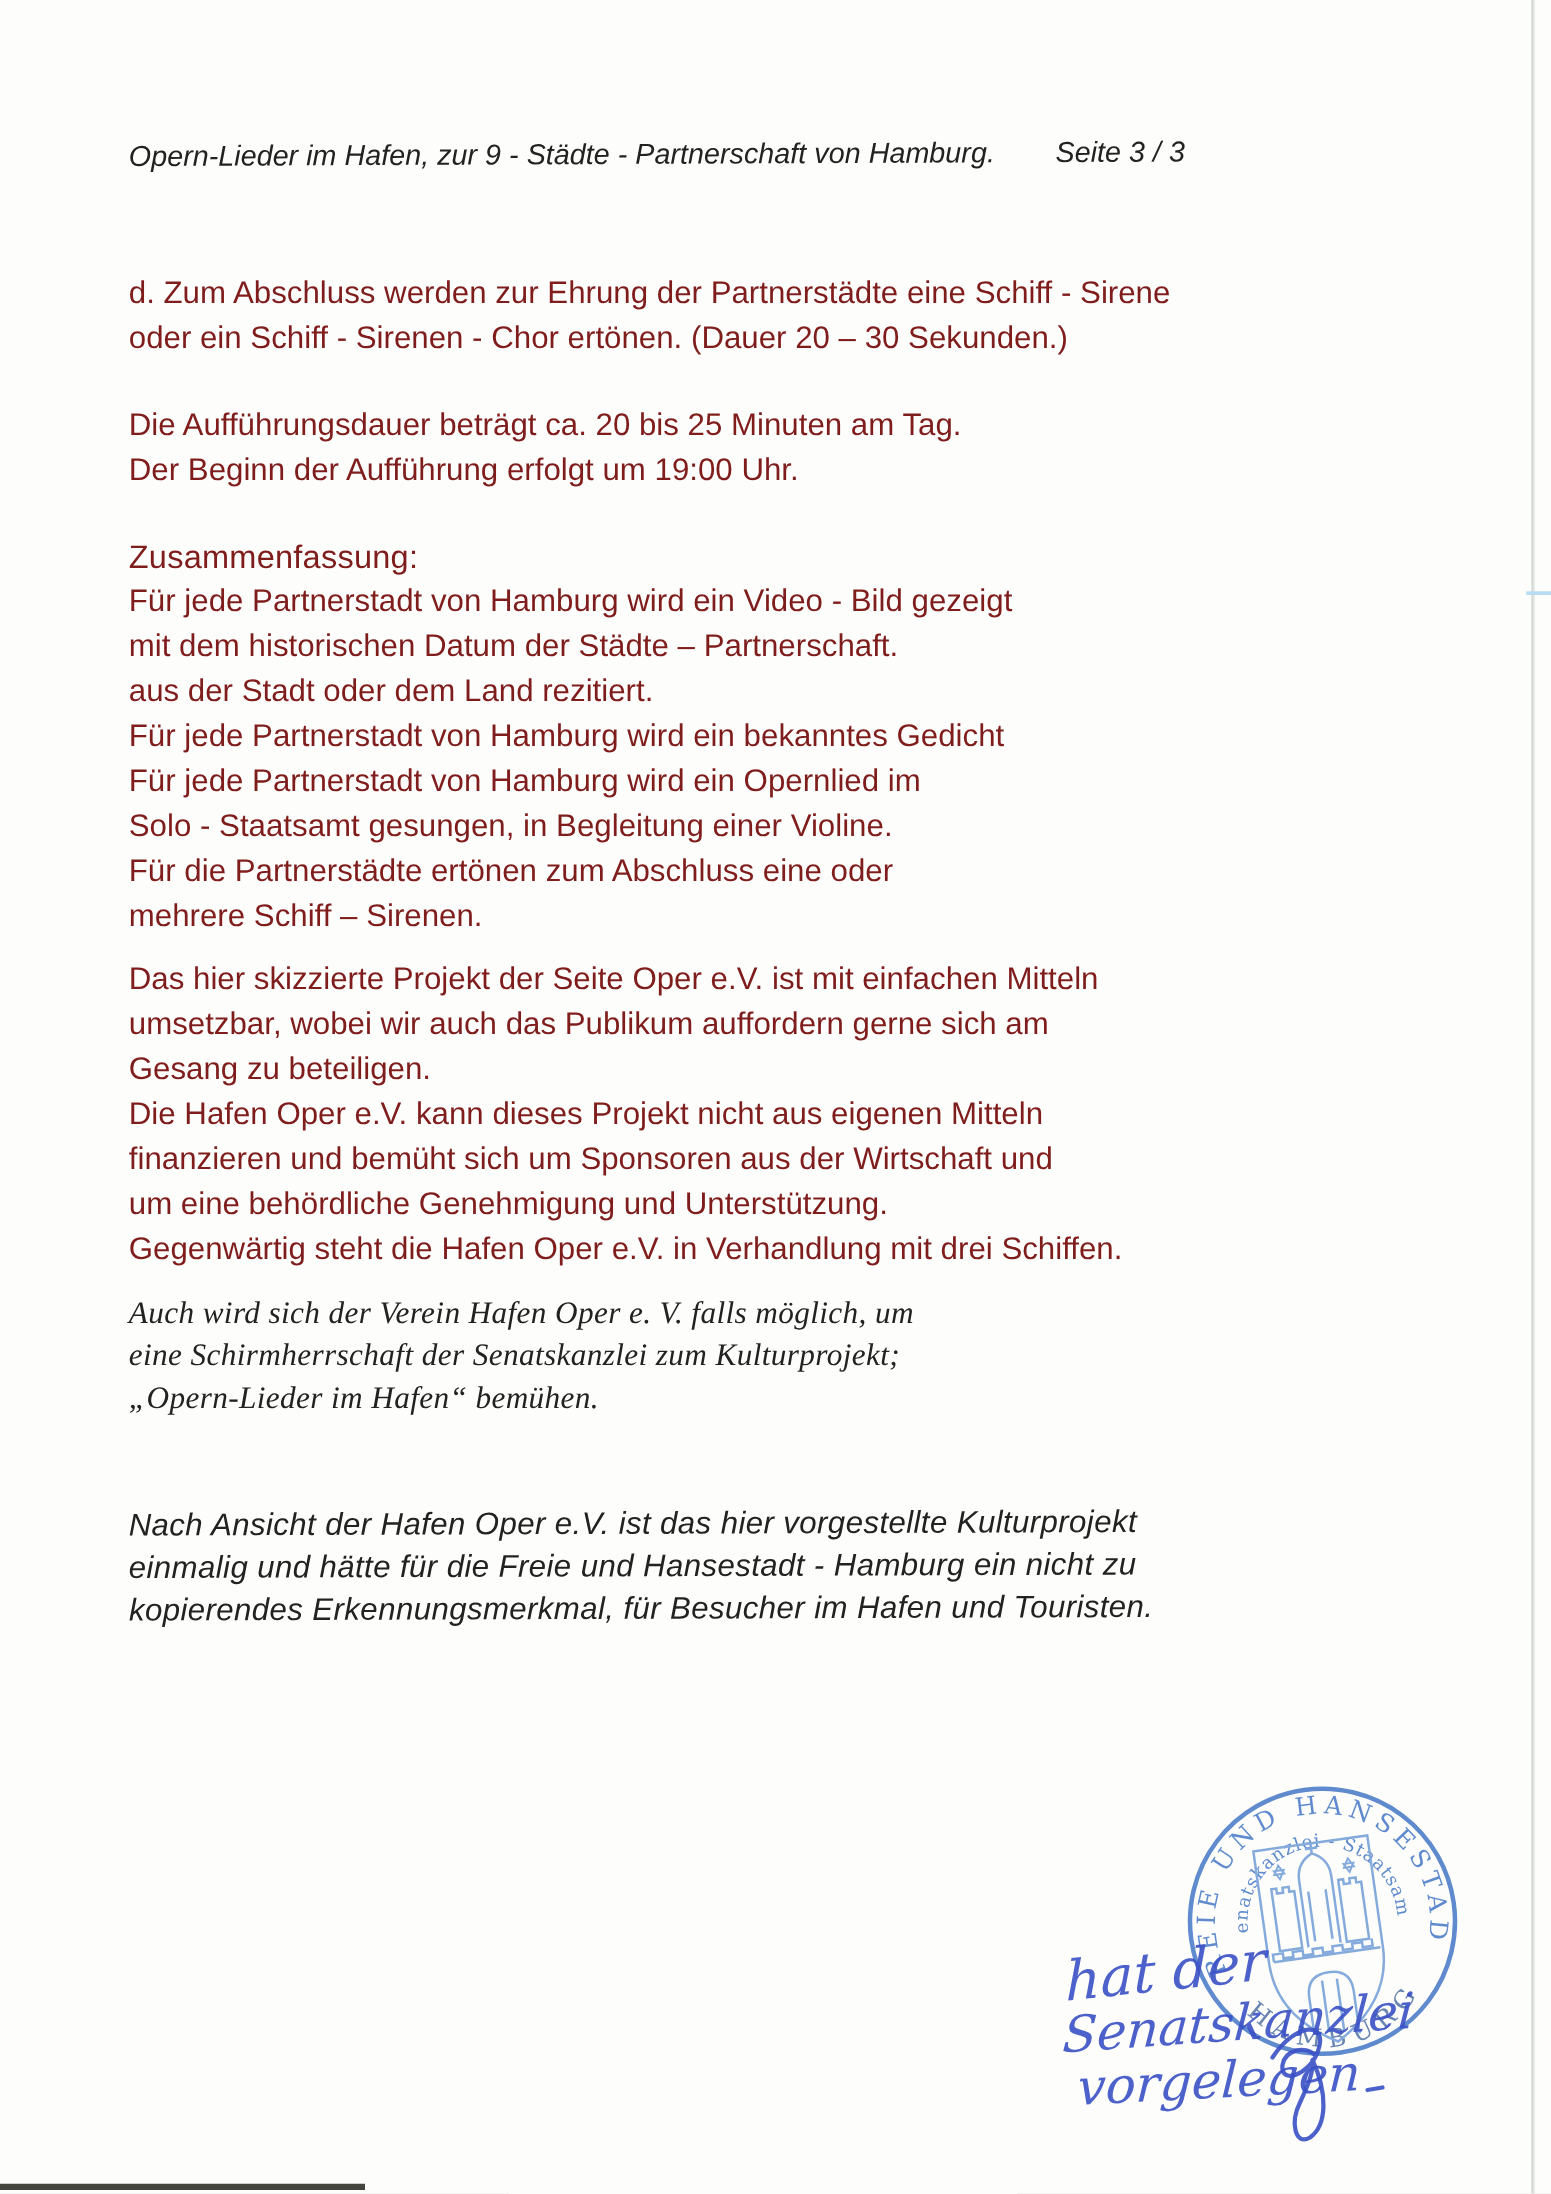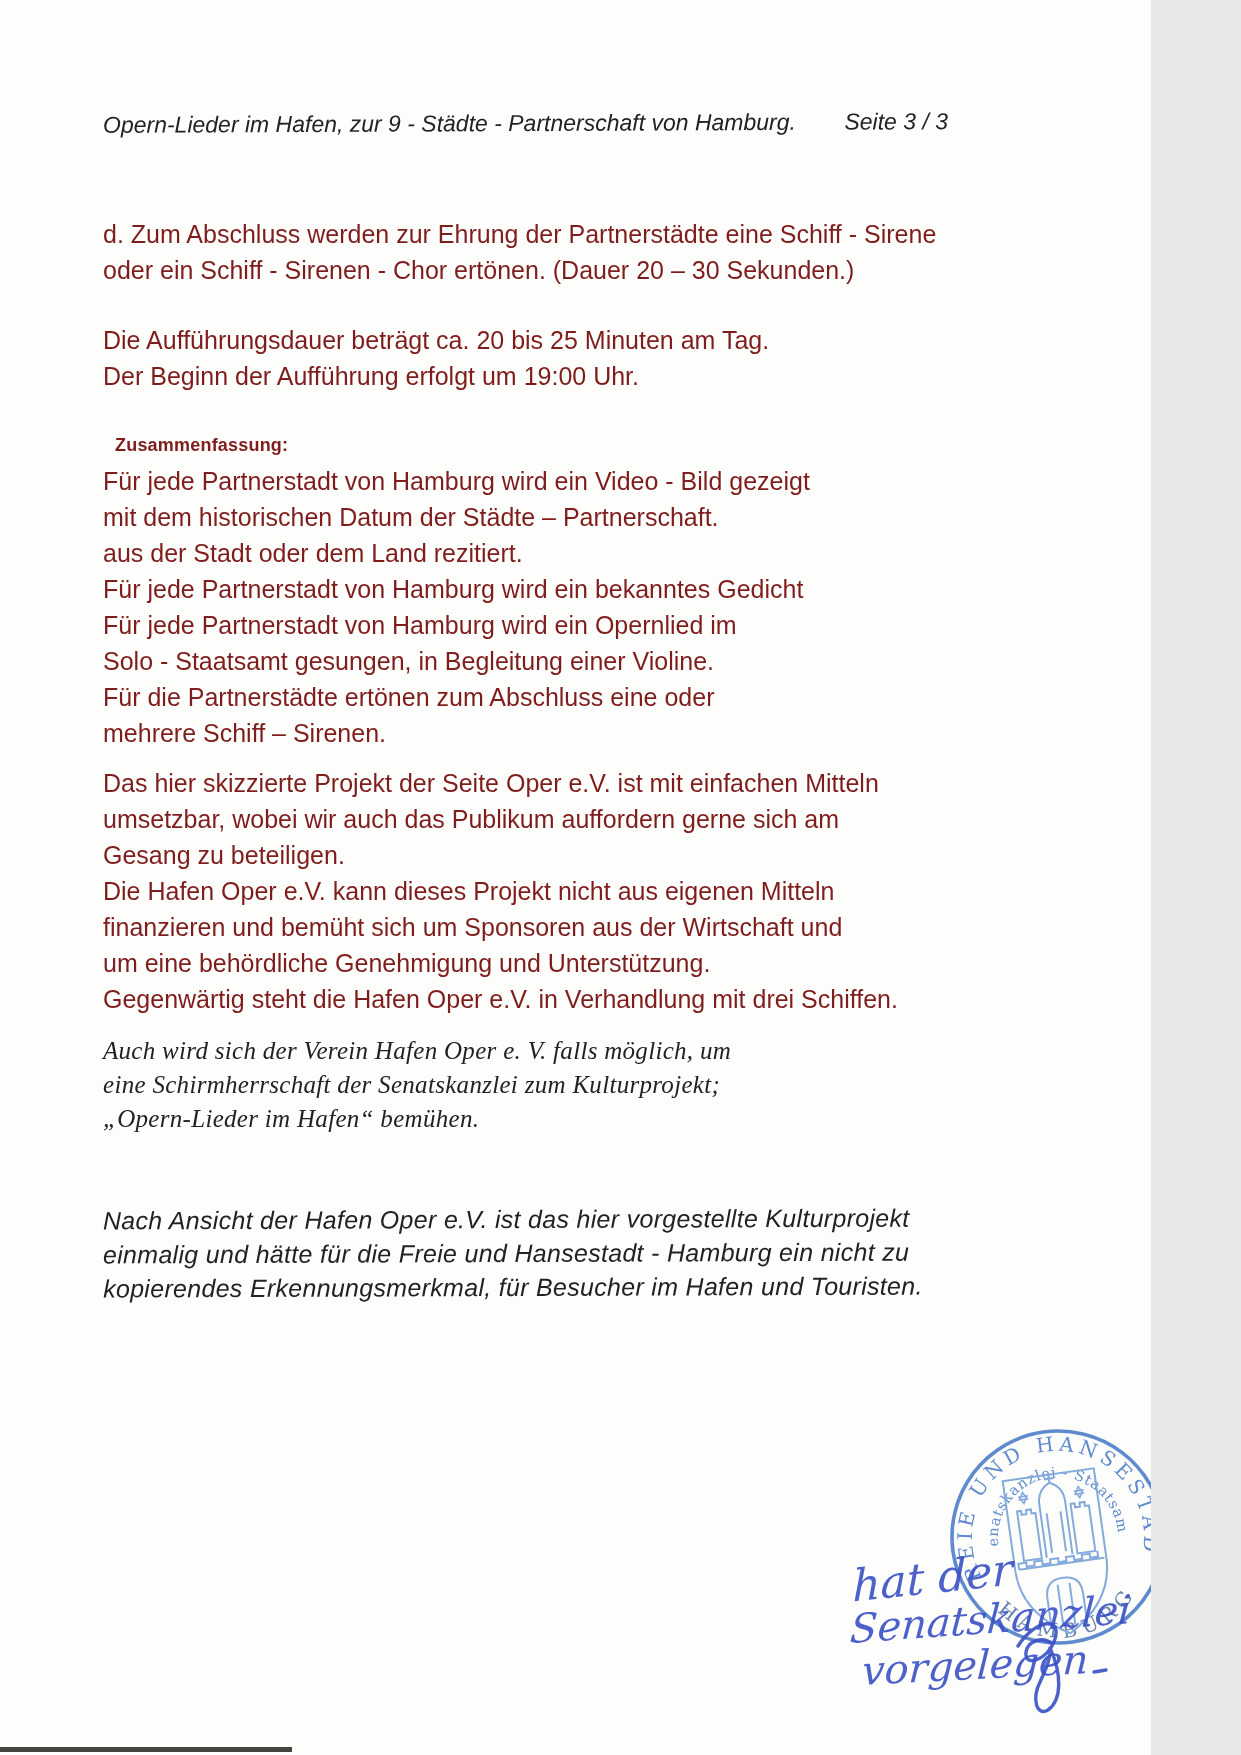--- a/index.html
+++ b/index.html
@@ -1,36 +1,36 @@
 <!DOCTYPE html>
 <html><head>
 <meta charset="utf-8">
 <style>
   html,body{margin:0;padding:0;background:#e8e8e8;}
   .page{
     position:relative;
-    width:1151px;height:1755px;
+    width:1241px;height:1755px;
     background:#fdfdfb;
     overflow:hidden;
     font-family:"Liberation Sans", sans-serif;
     color:#1c1c1c;
   }
   .abs{position:absolute;}
   .hdr{
     top:110px;left:103px;width:845px;
     display:flex;justify-content:space-between;align-items:baseline;
     font-style:italic;font-size:23px;color:#222;
     transform:rotate(-0.25deg);
   }
   .para{left:103px;font-size:25px;line-height:36px;color:#7f1d1d;}
   .para div{white-space:nowrap;}
   .p-closing{top:216px;}
   .p-duration{top:322px;}
   .p-summary{top:427px;}
-  .p-summary .bold{font-weight:bold;font-size:18px;letter-spacing:0.2px;margin-left:12px;}
+  .p-summary .bold{font-weight:normal;font-size:26px;letter-spacing:0.2px;}
   .p-project{top:765px;}
   .italicpara{font-style:italic;letter-spacing:0.3px;color:#222;}
   .p-patronage{top:1034px;line-height:34px;font-family:Liberation Serif, serif;}
   .p-unique{top:1202px;line-height:34px;transform:rotate(-0.2deg);}
 
   
   .scanline-v{top:0;left:1225px;width:2px;height:1755px;background:#ccd1cc;opacity:.8;}
   .scanline-v::after{content:"";position:absolute;left:2px;top:0;width:1px;height:100%;background:#e4e6e4;}
   .bluetick{top:473px;left:1221px;width:20px;height:3px;background:#b8ddf2;}
   .bottombar{top:1747px;left:0;width:292px;height:5px;background:#45453f;}

